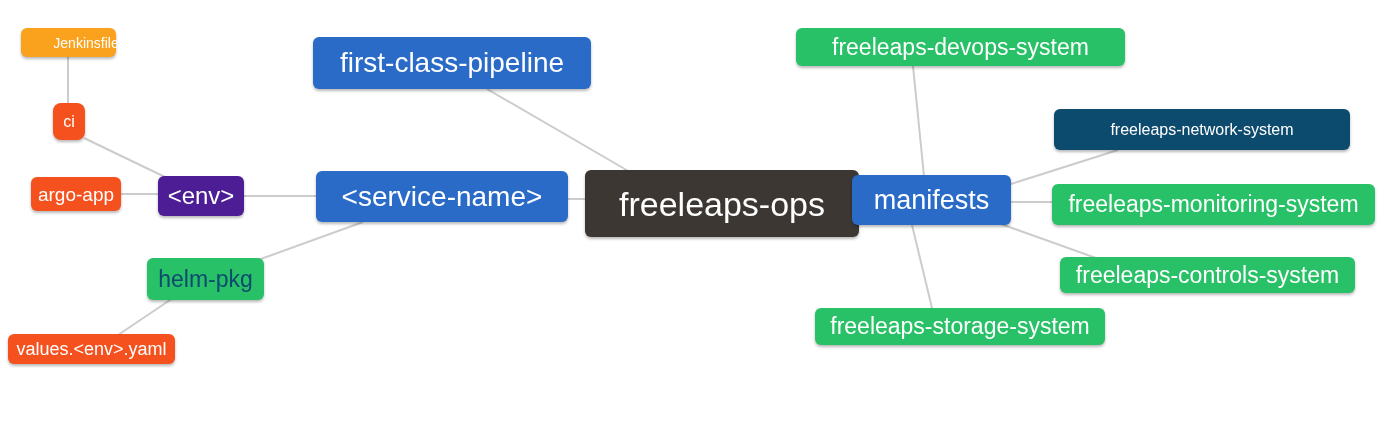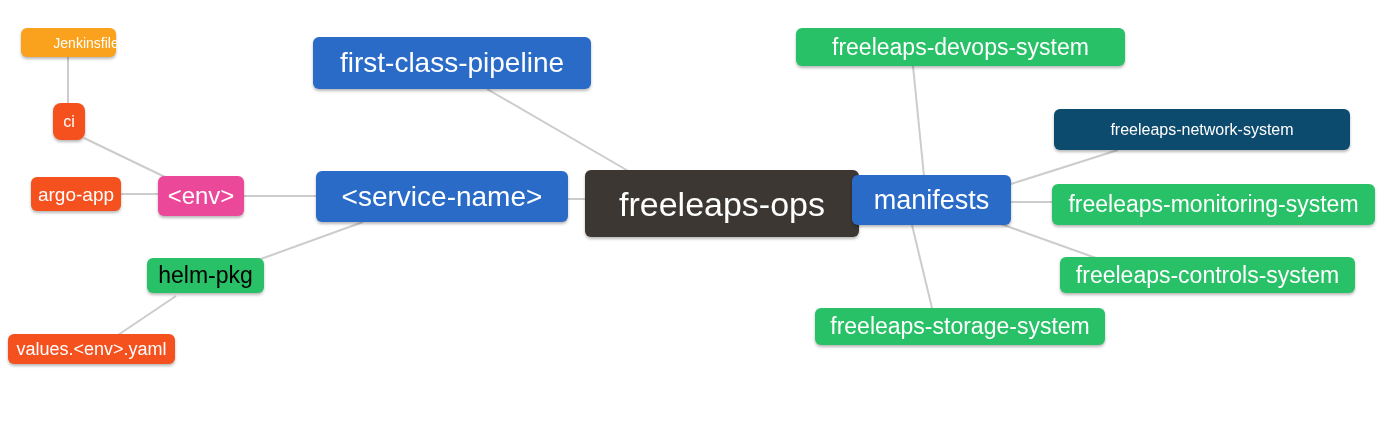--- a/index.html
+++ b/index.html
@@ -60,24 +60,24 @@
     </svg>
 <div class="node" style="left: 21px; top: 28px; width: 95px; height: 29px; font-size: 14px; background: rgb(250, 162, 30); color: rgb(255, 255, 255); padding-left: 35px;">
       <span>Jenkinsfile</span>
     </div>
     <div class="node" style="left: 53px; top: 103px; width: 32px; height: 37px; font-size: 16px; border-radius: 8px; background: rgb(244, 81, 30); color: rgb(255, 255, 255);">
       <span>ci</span>
     </div>
     <div class="node" style="left: 31px; top: 177px; width: 90px; height: 34px; font-size: 19px; background: rgb(244, 81, 30); color: rgb(255, 255, 255);">
       <span>argo-app</span>
     </div>
-    <div class="node" style="left: 158px; top: 176px; width: 86px; height: 40px; font-size: 24px; background: #ec4899; color: rgb(255, 255, 255);">
+    <div class="node" style="left: 158px; top: 176px; width: 86px; height: 40px; font-size: 24px; background: #4c1d95; color: rgb(255, 255, 255);">
       <span>&lt;env&gt;</span>
     </div>
-    <div class="node" style="left: 147px; top: 258px; width: 117px; height: 35px; font-size: 23px; background: rgb(41, 193, 103); color: #000000;">
+    <div class="node" style="left: 147px; top: 258px; width: 117px; height: 42px; font-size: 23px; background: rgb(41, 193, 103); color: #0c4a6e;">
       <span>helm-pkg</span>
     </div>
     <div class="node" style="left: 8px; top: 334px; width: 167px; height: 30px; font-size: 18px; background: rgb(244, 81, 30); color: rgb(255, 255, 255);">
       <span>values.&lt;env&gt;.yaml</span>
     </div>
     <div class="node" style="left: 313px; top: 37px; width: 278px; height: 52px; font-size: 28px; background: rgb(42, 107, 200); color: rgb(255, 255, 255);">
       <span>first-class-pipeline</span>
     </div>
     <div class="node" style="left: 316px; top: 171px; width: 252px; height: 51px; font-size: 28px; background: rgb(42, 107, 200); color: rgb(255, 255, 255);">
       <span>&lt;service-name&gt;</span>

